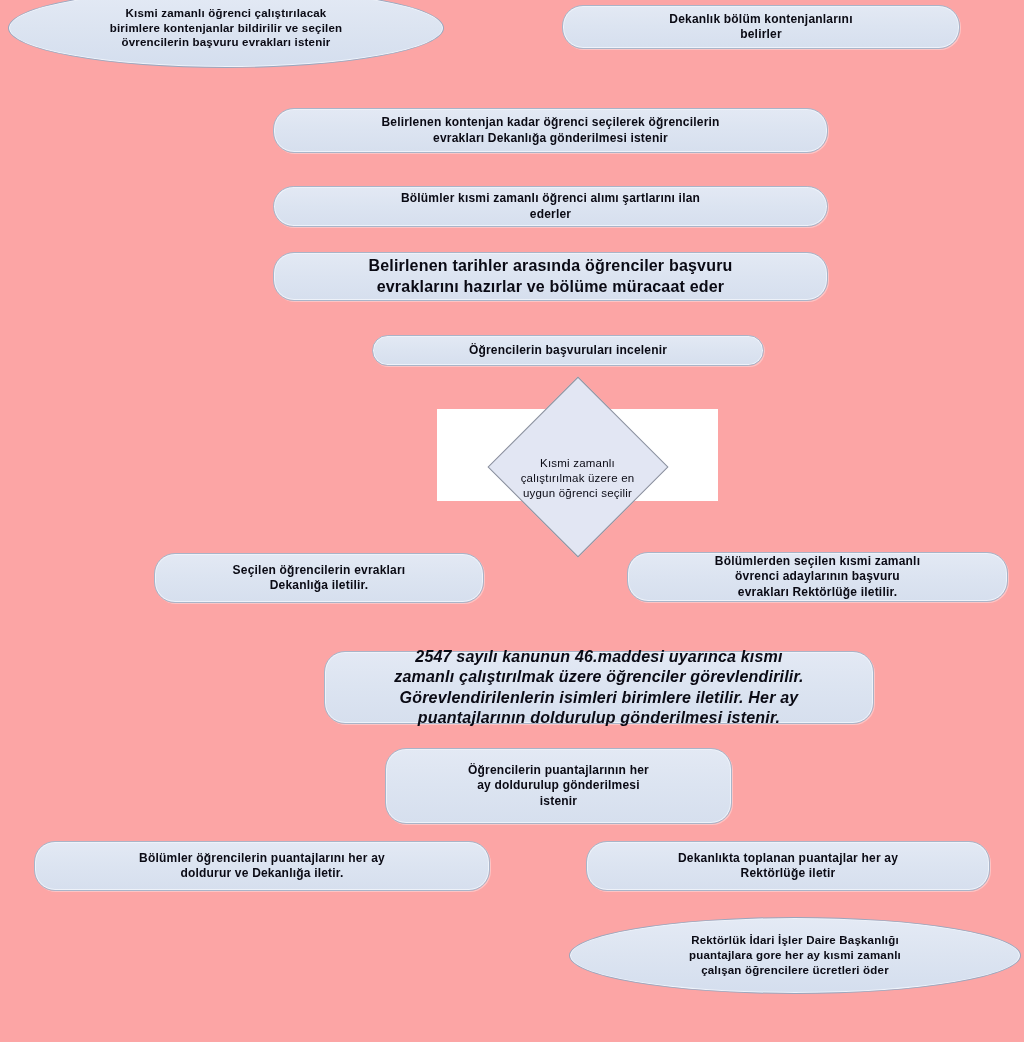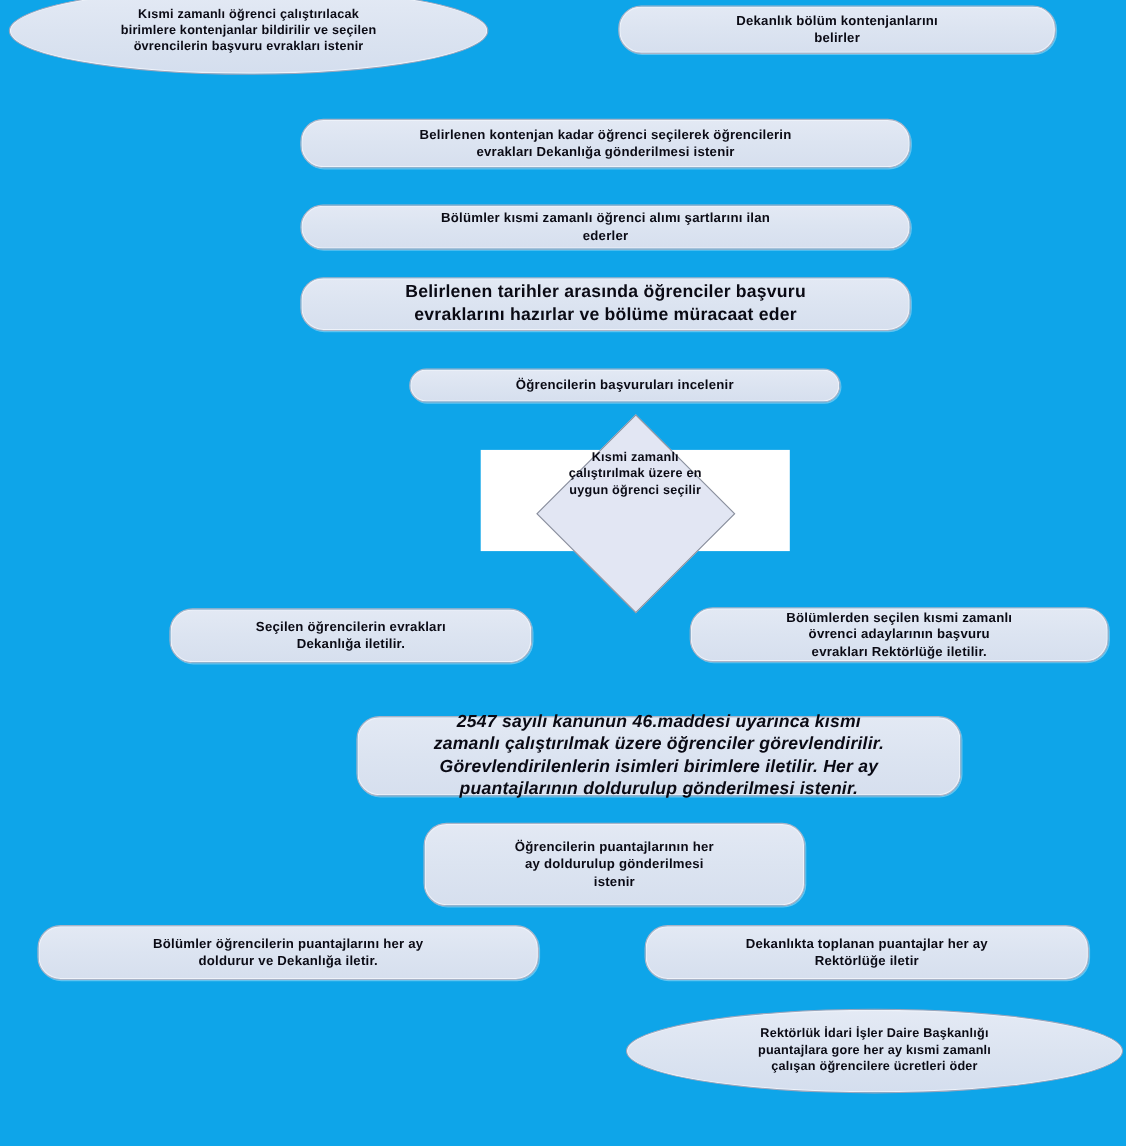--- a/index.html
+++ b/index.html
@@ -4,21 +4,21 @@
 <style>
   html, body {
     margin: 0;
     padding: 0;
     background: #000000;
   }
   #canvas {
     position: relative;
     width: 1024px;
     height: 1042px;
-    background: #0ea5e9;
+    background: #fca5a5;
     overflow: hidden;
     font-family: "Liberation Sans", sans-serif;
   }
   .node {
     position: absolute;
     box-sizing: border-box;
     display: flex;
     align-items: center;
     justify-content: center;
     text-align: center;
@@ -55,25 +55,25 @@
   }
   .decision {
     position: absolute;
     background: #e2e6f3;
     border: 1px solid #8a8f9c;
     transform: rotate(45deg);
   }
   .decision-text {
     position: absolute;
     display: flex;
-    align-items: flex-start;
+    align-items: flex-end;
     justify-content: center;
     text-align: center;
     color: #0a0a14;
-    font-weight: bold;
+    font-weight: normal;
     line-height: 1.3;
     white-space: pre-line;
     letter-spacing: 0.2px;
   }
 </style>
 </head>
 <body>
 
 <div id="canvas">
 

